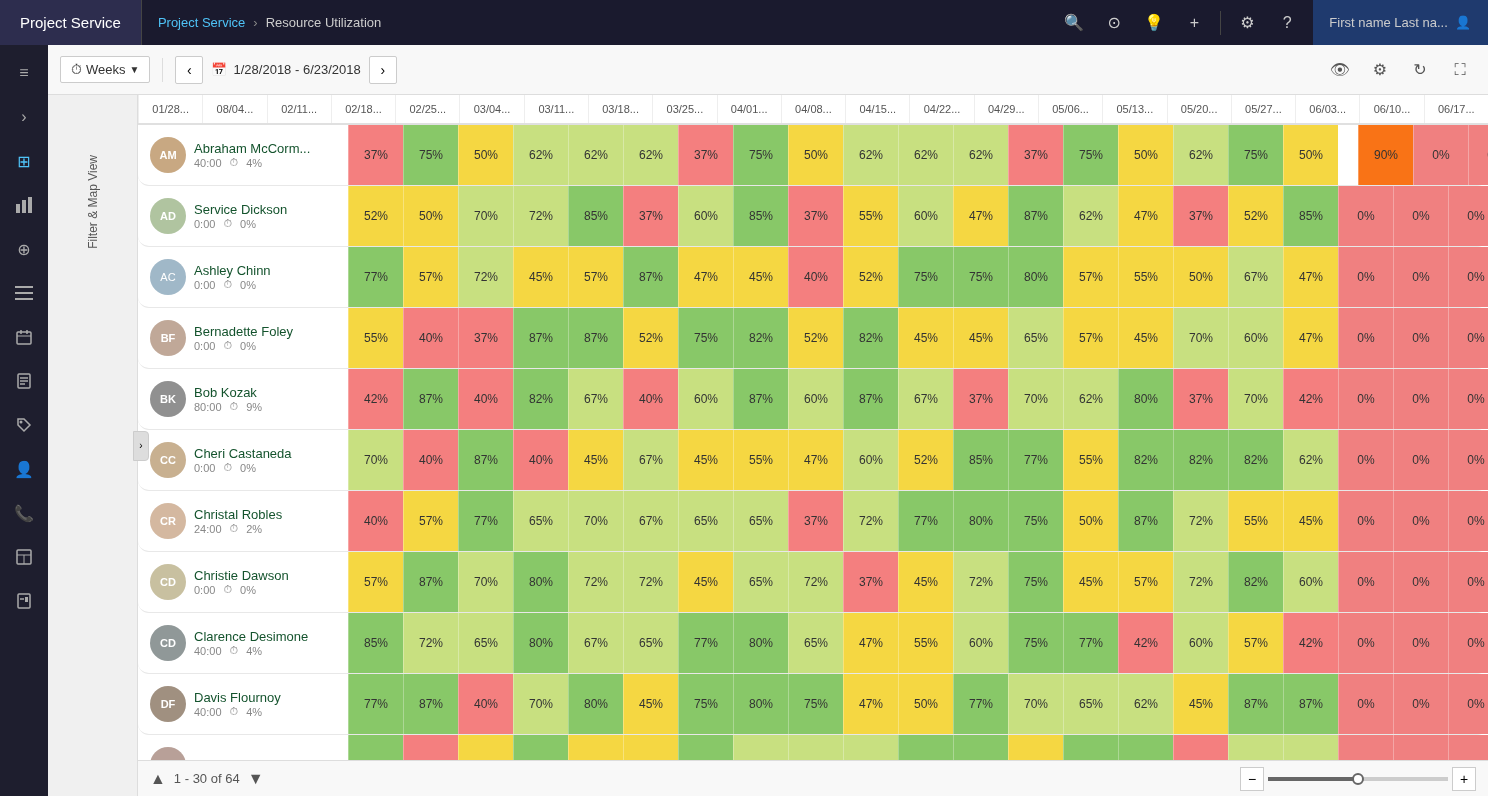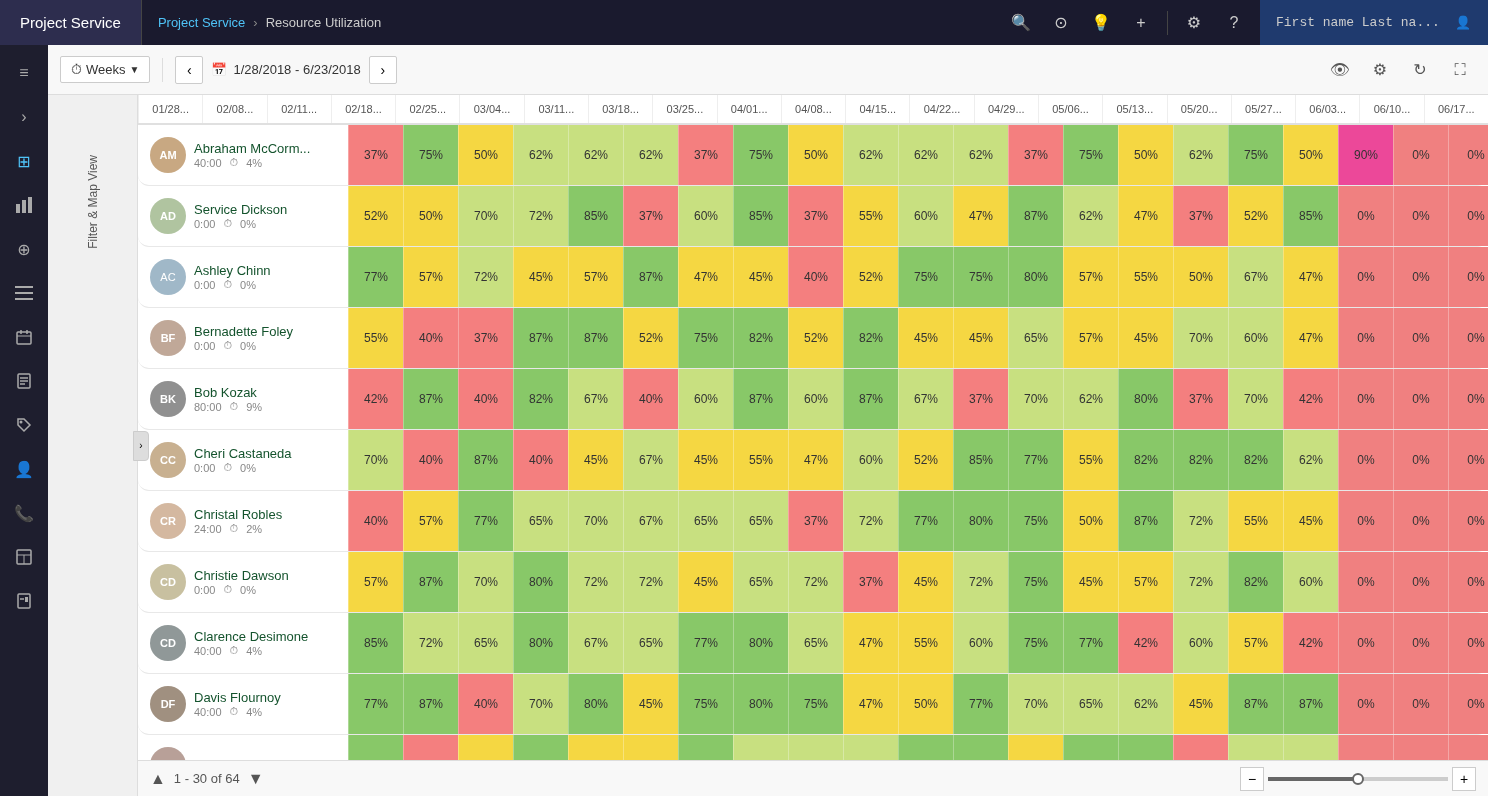--- a/index.html
+++ b/index.html
@@ -61,23 +61,22 @@
     }
     .nav-divider { width: 1px; height: 24px; background: #444; margin: 0 4px; }
     .nav-user {
       background: #1f3a6e;
       color: #fff;
       padding: 0 16px;
       height: 100%;
       display: flex;
       align-items: center;
       font-size: 13px;
-      gap: 16px;
+      gap: 8px;
       min-width: 160px;
-      font-family: Liberation Mono, monospace;
     }
 
     
     .main-layout {
       display: flex;
       flex: 1;
       overflow: hidden;
     }
 
     
@@ -525,21 +524,21 @@
         </div>
         <div class="filter-toggle">›</div>
       </div>
 
       <div class="grid-area">
         <div class="resource-grid">
 
           <div class="grid-header">
             <div class="date-cols" id="date-headers">
                 <div class="date-col-header">01/28...</div>
-                <div class="date-col-header">02/08...</div>
+                <div class="date-col-header">08/04...</div>
                 <div class="date-col-header">02/11...</div>
                 <div class="date-col-header">02/18...</div>
                 <div class="date-col-header">02/25...</div>
                 <div class="date-col-header">03/04...</div>
                 <div class="date-col-header">03/11...</div>
                 <div class="date-col-header">03/18...</div>
                 <div class="date-col-header">03/25...</div>
                 <div class="date-col-header">04/01...</div>
                 <div class="date-col-header">04/08...</div>
                 <div class="date-col-header">04/15...</div>
@@ -580,21 +579,21 @@
                   <div class="util-cell" style="background: rgb(245, 215, 66);">50%</div>
                   <div class="util-cell" style="background: rgb(200, 224, 128);">62%</div>
                   <div class="util-cell" style="background: rgb(200, 224, 128);">62%</div>
                   <div class="util-cell" style="background: rgb(200, 224, 128);">62%</div>
                   <div class="util-cell" style="background: rgb(244, 127, 127);">37%</div>
                   <div class="util-cell" style="background: rgb(136, 200, 104);">75%</div>
                   <div class="util-cell" style="background: rgb(245, 215, 66);">50%</div>
                   <div class="util-cell" style="background: rgb(200, 224, 128);">62%</div>
                   <div class="util-cell" style="background: rgb(136, 200, 104);">75%</div>
                   <div class="util-cell" style="background: rgb(245, 215, 66);">50%</div>
-                  <div class="util-cell" style="background: #ec4899;">90%</div>
+                  <div class="util-cell" style="background: #f97316; margin-left: 20px;">90%</div>
                   <div class="util-cell" style="background: rgb(240, 128, 128);">0%</div>
                   <div class="util-cell" style="background: rgb(240, 128, 128);">0%</div>
                 </div>
               </div>
               <div class="resource-row">
                 <div class="resource-info">
                   <div class="avatar" style="background: rgb(176, 196, 160); font-size: 11px; color: rgb(255, 255, 255); font-weight: 600;">AD</div>
                   <div class="resource-details">
                     <div class="resource-name">Service Dickson</div>
                     <div class="resource-meta">

